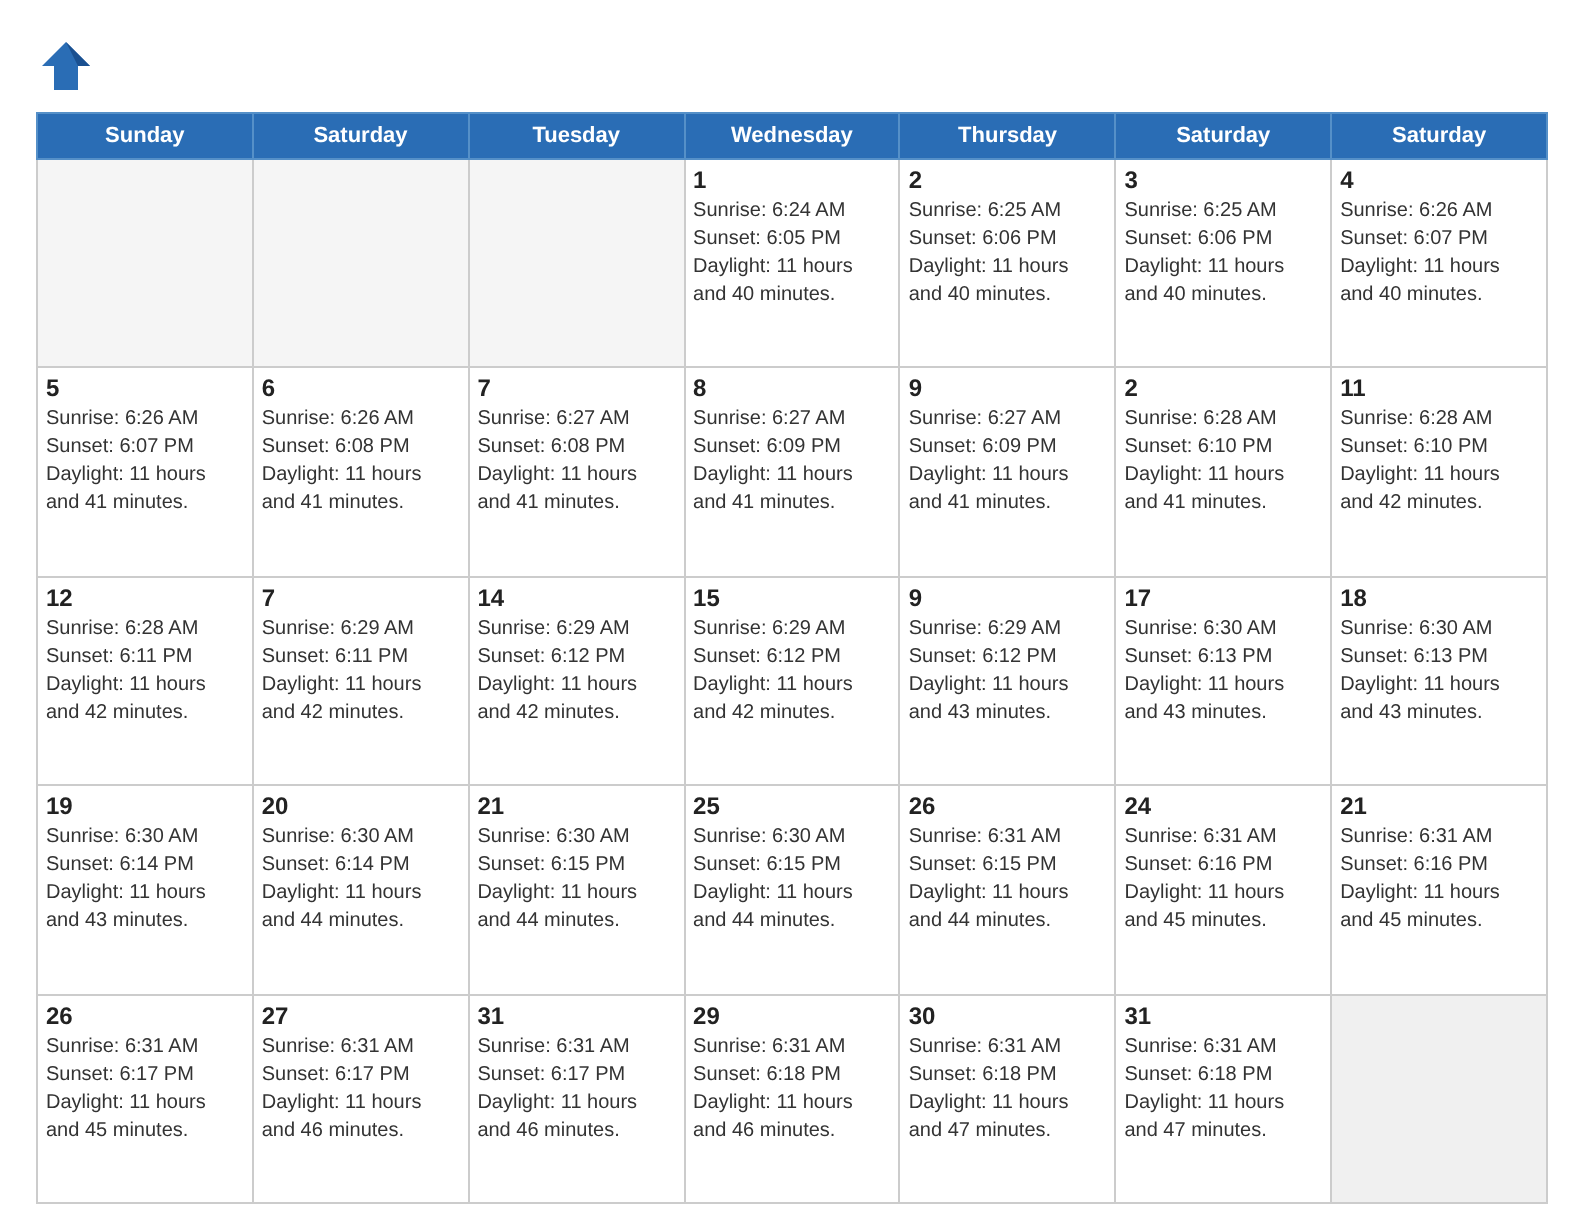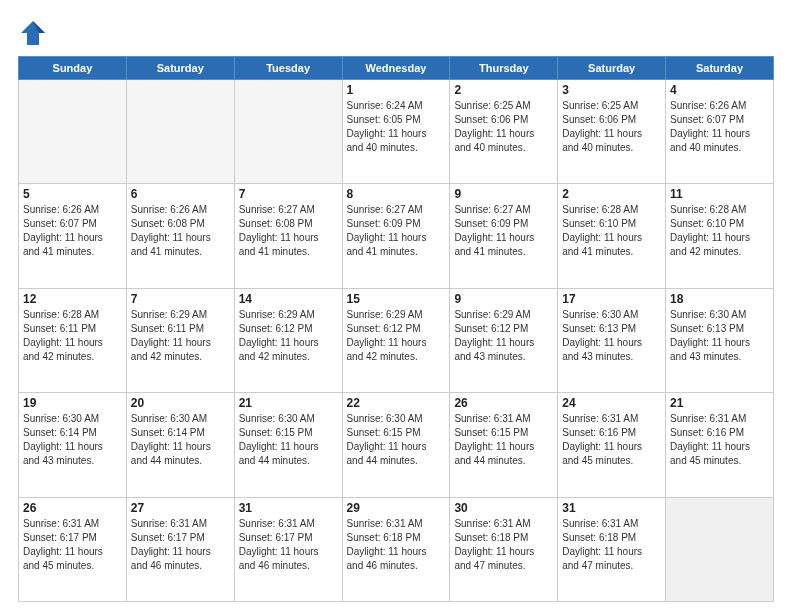--- a/index.html
+++ b/index.html
@@ -291,21 +291,21 @@
 and 44 minutes.</div>
           </td>
           <td>
             <div class="day-num">21</div>
             <div class="day-info" style="white-space: pre-line;">Sunrise: 6:30 AM
 Sunset: 6:15 PM
 Daylight: 11 hours
 and 44 minutes.</div>
           </td>
           <td>
-            <div class="day-num">22</div>
+            <div class="day-num">25</div>
             <div class="day-info" style="white-space: pre-line;">Sunrise: 6:30 AM
 Sunset: 6:15 PM
 Daylight: 11 hours
 and 44 minutes.</div>
           </td>
           <td>
             <div class="day-num">26</div>
             <div class="day-info" style="white-space: pre-line;">Sunrise: 6:31 AM
 Sunset: 6:15 PM
 Daylight: 11 hours

